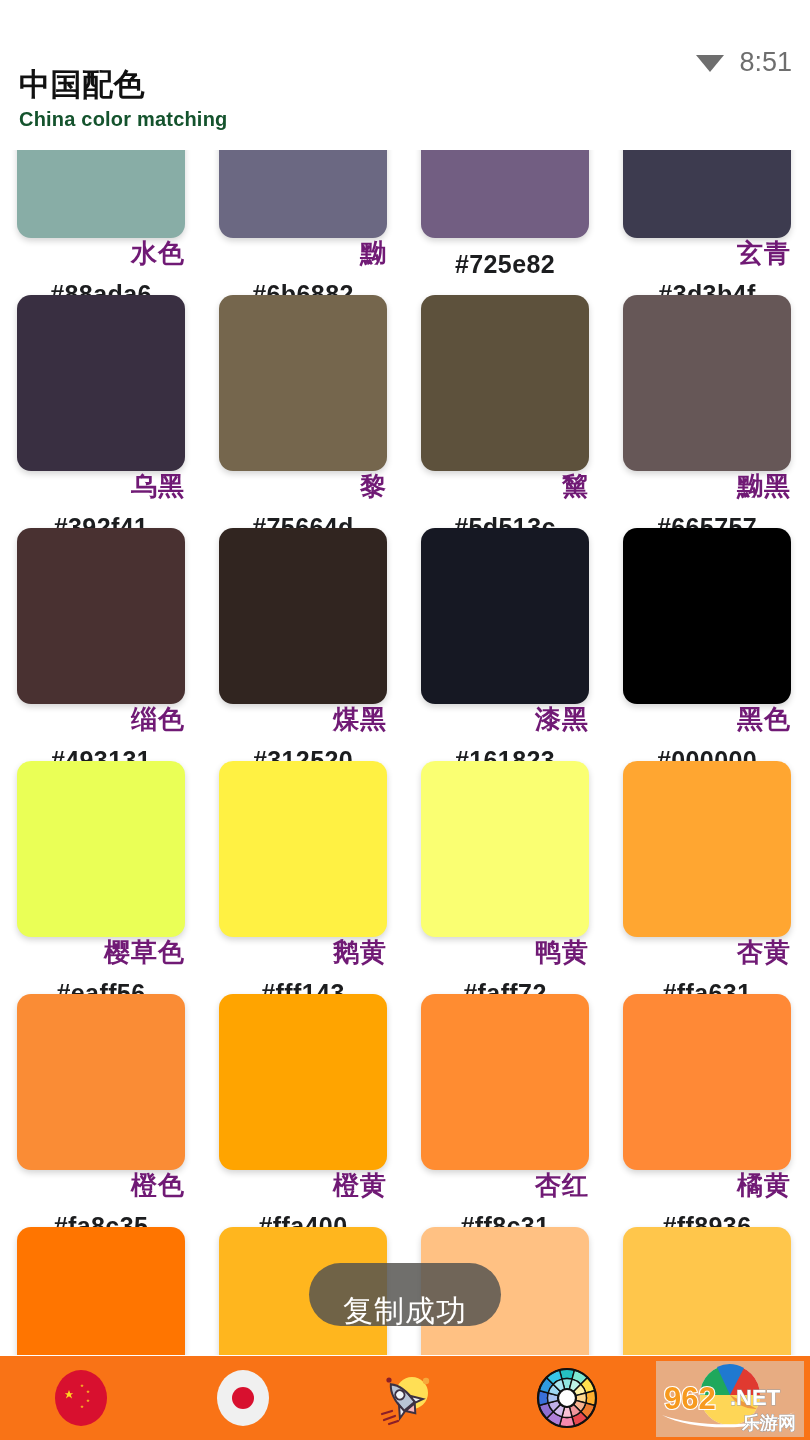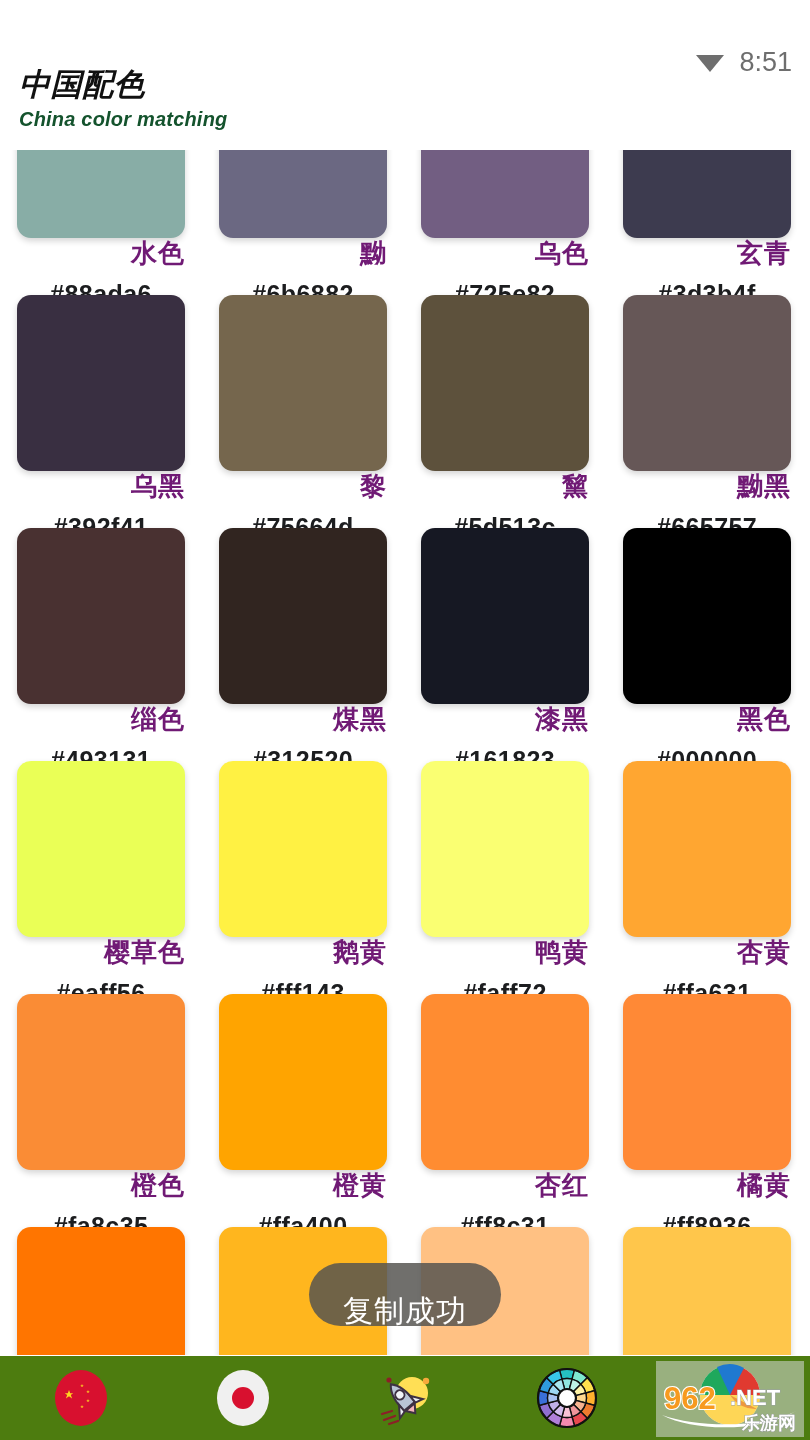--- a/index.html
+++ b/index.html
@@ -35,21 +35,20 @@
     font-weight: 400;
     color: #6e6e6e;
     letter-spacing: 0px;
     line-height: 1;
   }
 
   
   .header {
     position: absolute; left: 19px; top: 66px;
     width: 500px;
-    font-style: italic;
   }
   .header .title {
     font-size: 31px;
     font-weight: bold;
     color: #111111;
     line-height: 38px;
     letter-spacing: 0.5px;
   }
   .header .subtitle {
     font-size: 20px;
@@ -129,21 +128,21 @@
     font-weight: 400;
     line-height: 1;
     letter-spacing: 1px;
   }
 
   
   .bottomnav {
     position: absolute;
     left: 0; bottom: 0;
     width: 810px; height: 84px;
-    background: #4d7c0f;
+    background: #f97316;
     display: flex;
     align-items: center;
     justify-content: flex-end;
   }
   .navitem {
     flex: 1 1 0;
     height: 84px;
     display: flex;
     align-items: center;
     justify-content: center;
@@ -182,21 +181,20 @@
           <div class="cname">水色</div>
           <div class="chex">#88ada6</div>
         </div>
         <div class="cell">
           <div class="swatch" style="background: rgb(107, 104, 130);"></div>
           <div class="cname">黝</div>
           <div class="chex">#6b6882</div>
         </div>
         <div class="cell">
           <div class="swatch" style="background: rgb(114, 94, 130);"></div>
-          <div class="cname">乌色</div>
           <div class="chex">#725e82</div>
         </div>
         <div class="cell">
           <div class="swatch" style="background: rgb(61, 59, 79);"></div>
           <div class="cname">玄青</div>
           <div class="chex">#3d3b4f</div>
         </div>
         <div class="cell">
           <div class="swatch" style="background: rgb(57, 47, 65);"></div>
           <div class="cname">乌黑</div>

